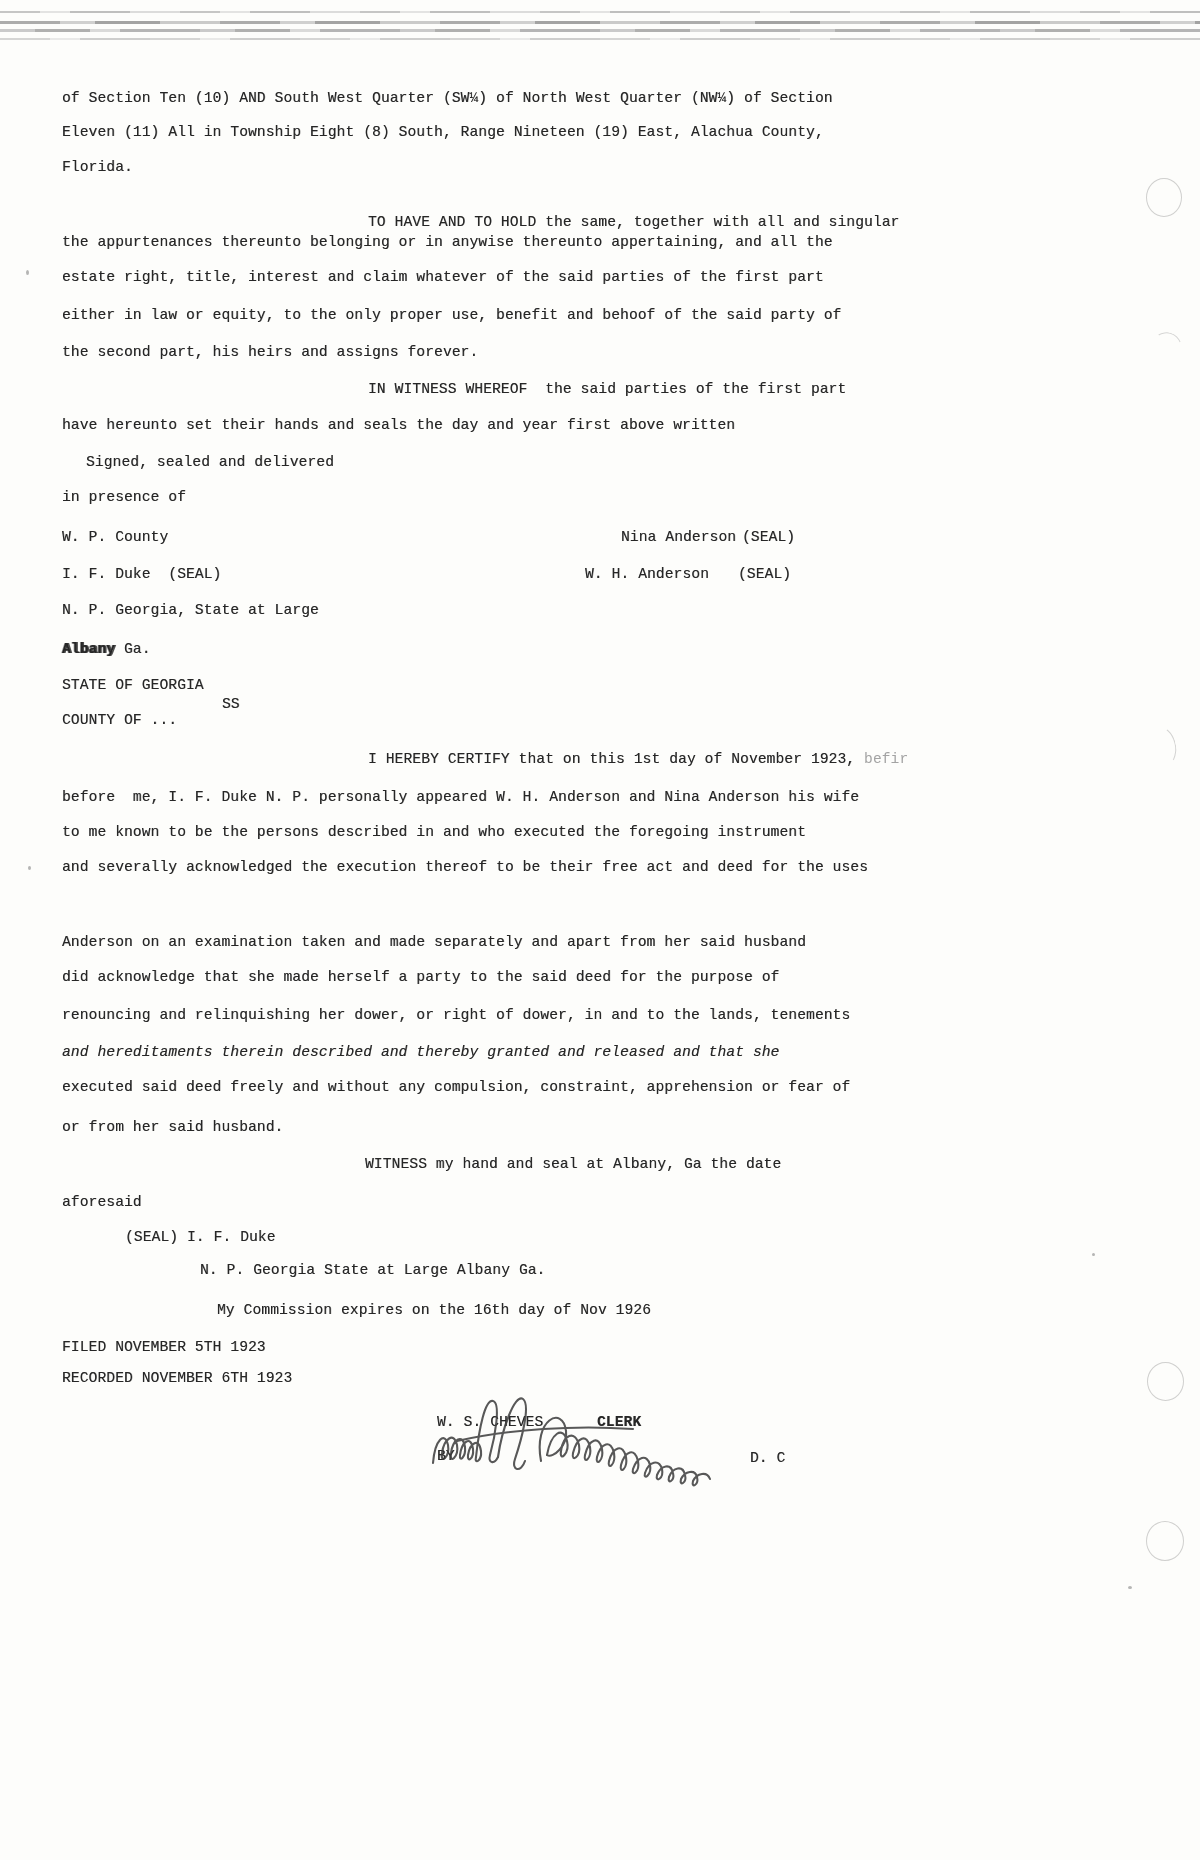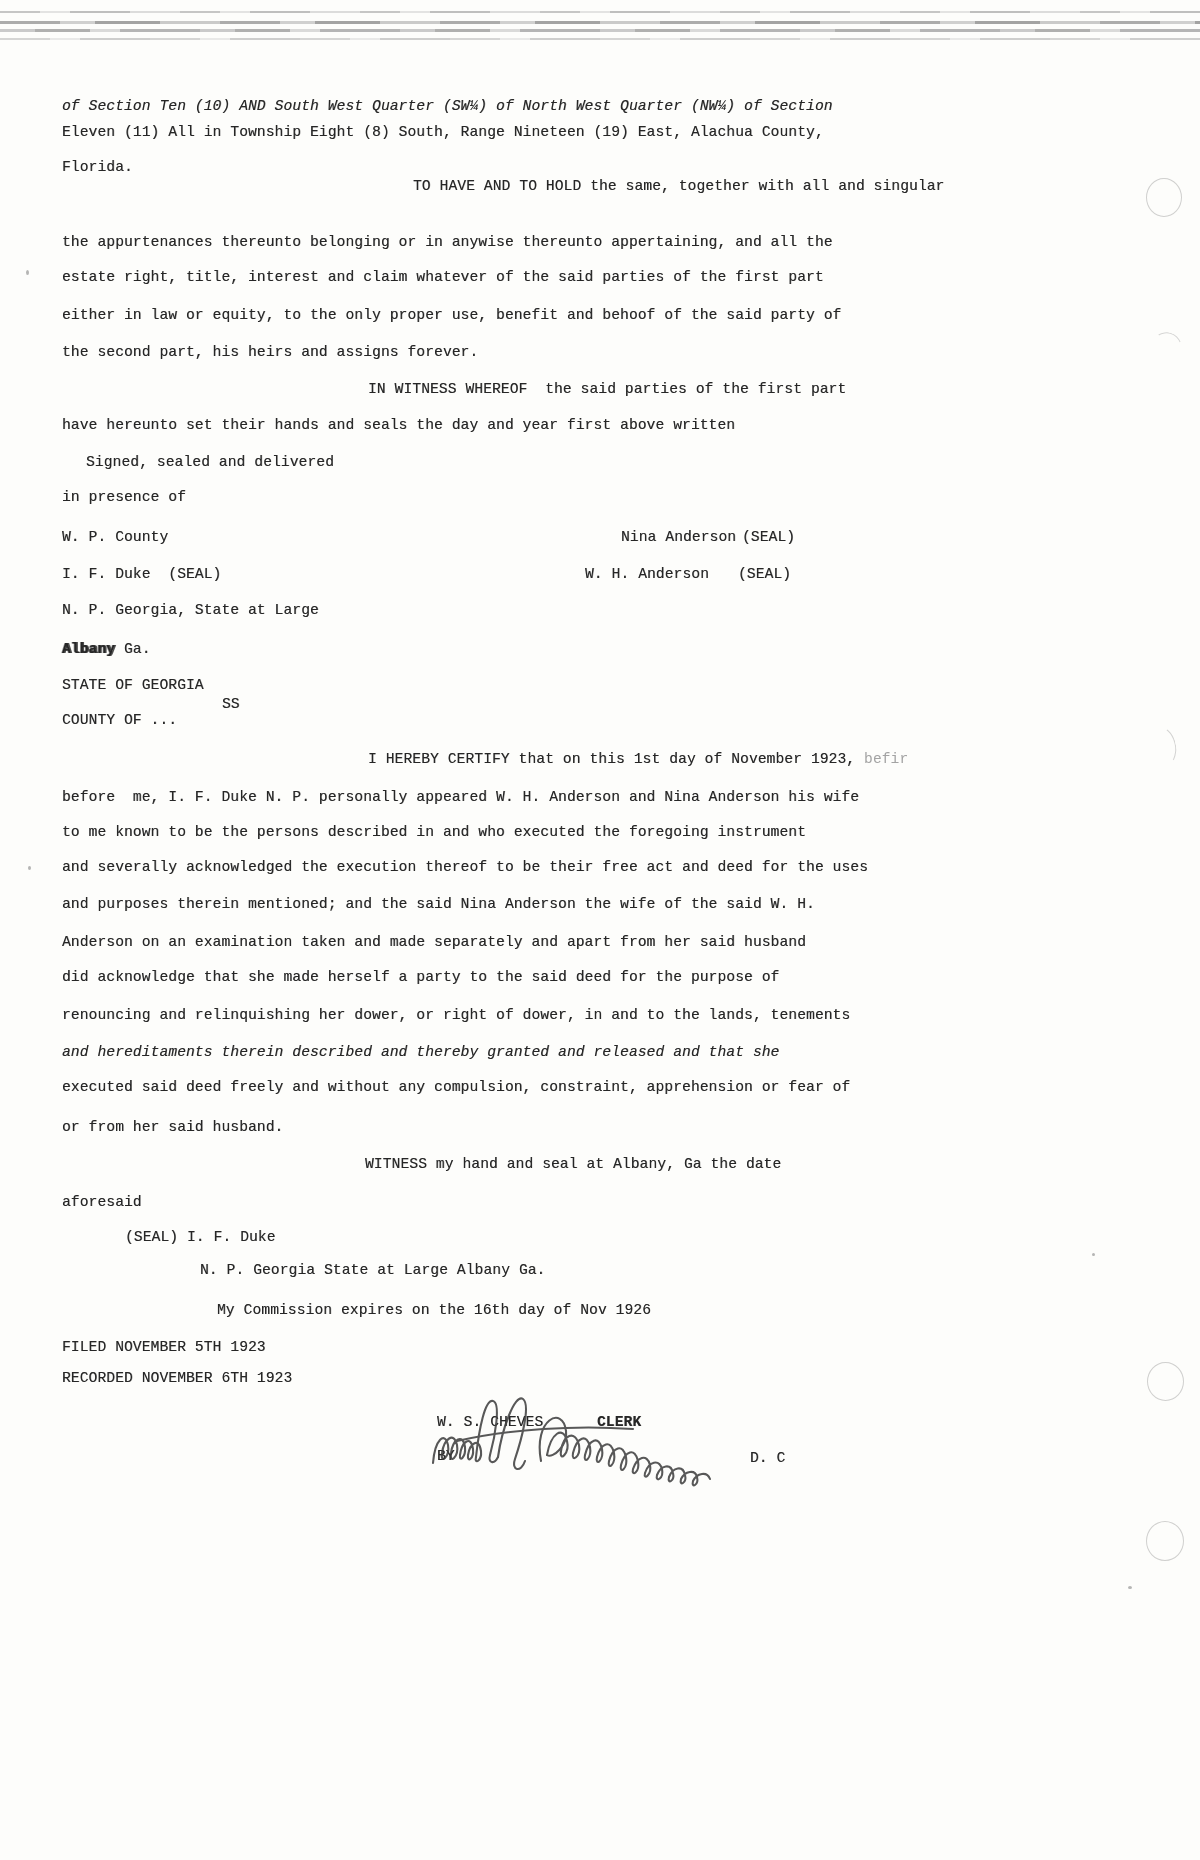--- a/index.html
+++ b/index.html
@@ -53,25 +53,25 @@
 </head>
 <body>
 
 <div class="page">
 
   <div class="scanline sl1"></div>
   <div class="scanline sl2"></div>
   <div class="scanline sl3"></div>
   <div class="scanline sl4"></div>
 
-  <div class="ln" style="left:62px; top:96px;font-style:italic;">of Section Ten (10) AND South West Quarter (SW¼) of North West Quarter (NW¼) of Section</div>
+  <div class="ln" style="left:62px; top:88px;">of Section Ten (10) AND South West Quarter (SW¼) of North West Quarter (NW¼) of Section</div>
   <div class="ln" style="left:62px; top:122px;">Eleven (11) All in Township Eight (8) South, Range Nineteen (19) East, Alachua County,</div>
   <div class="ln" style="left:62px; top:157px;">Florida.</div>
 
-  <div class="ln" style="left:368px; top:176px;margin-left:45px;">TO HAVE AND TO HOLD the same, together with all and singular</div>
+  <div class="ln" style="left:368px; top:212px;">TO HAVE AND TO HOLD the same, together with all and singular</div>
   <div class="ln" style="left:62px;  top:232px;">the appurtenances thereunto belonging or in anywise thereunto appertaining, and all the</div>
   <div class="ln" style="left:62px;  top:267px;">estate right, title, interest and claim whatever of the said parties of the first part</div>
   <div class="ln" style="left:62px;  top:305px;">either in law or equity, to the only proper use, benefit and behoof of the said party of</div>
   <div class="ln" style="left:62px;  top:342px;">the second part, his heirs and assigns forever.</div>
 
   <div class="ln" style="left:368px; top:379px;">IN WITNESS WHEREOF  the said parties of the first part</div>
   <div class="ln" style="left:62px;  top:415px;">have hereunto set their hands and seals the day and year first above written</div>
 
   <div class="ln" style="left:86px; top:452px;">Signed, sealed and delivered</div>
   <div class="ln" style="left:62px; top:487px;">in presence of</div>
@@ -88,21 +88,20 @@
   <div class="ln" style="left:62px; top:639px;"><span class="overstrike">Albany</span><span> Ga.</span></div>
 
   <div class="ln" style="left:62px;  top:675px;">STATE OF GEORGIA</div>
   <div class="ln" style="left:222px; top:694px;">SS</div>
   <div class="ln" style="left:62px;  top:710px;">COUNTY OF ...</div>
 
   <div class="ln" style="left:368px; top:749px;"><span>I HEREBY CERTIFY that on this 1st day of November 1923, </span><span class="faint">befir</span></div>
   <div class="ln" style="left:62px; top:787px;">before  me, I. F. Duke N. P. personally appeared W. H. Anderson and Nina Anderson his wife</div>
   <div class="ln" style="left:62px; top:822px;">to me known to be the persons described in and who executed the foregoing instrument</div>
   <div class="ln" style="left:62px; top:857px;">and severally acknowledged the execution thereof to be their free act and deed for the uses</div>
-  <div class="ln" style="left:62px; top:894px;">and purposes therein mentioned; and the said Nina Anderson the wife of the said W. H.</div>
   <div class="ln" style="left:62px; top:932px;">Anderson on an examination taken and made separately and apart from her said husband</div>
   <div class="ln" style="left:62px; top:967px;">did acknowledge that she made herself a party to the said deed for the purpose of</div>
   <div class="ln" style="left:62px; top:1005px;">renouncing and relinquishing her dower, or right of dower, in and to the lands, tenements</div>
   <div class="ln" style="left:62px; top:1042px;font-style:italic;">and hereditaments therein described and thereby granted and released and that she</div>
   <div class="ln" style="left:62px; top:1077px;">executed said deed freely and without any compulsion, constraint, apprehension or fear of</div>
   <div class="ln" style="left:62px; top:1117px;">or from her said husband.</div>
 
   <div class="ln" style="left:365px; top:1154px;">WITNESS my hand and seal at Albany, Ga the date</div>
   <div class="ln" style="left:62px;  top:1192px;">aforesaid</div>
   <div class="ln" style="left:125px; top:1227px;">(SEAL) I. F. Duke</div>

